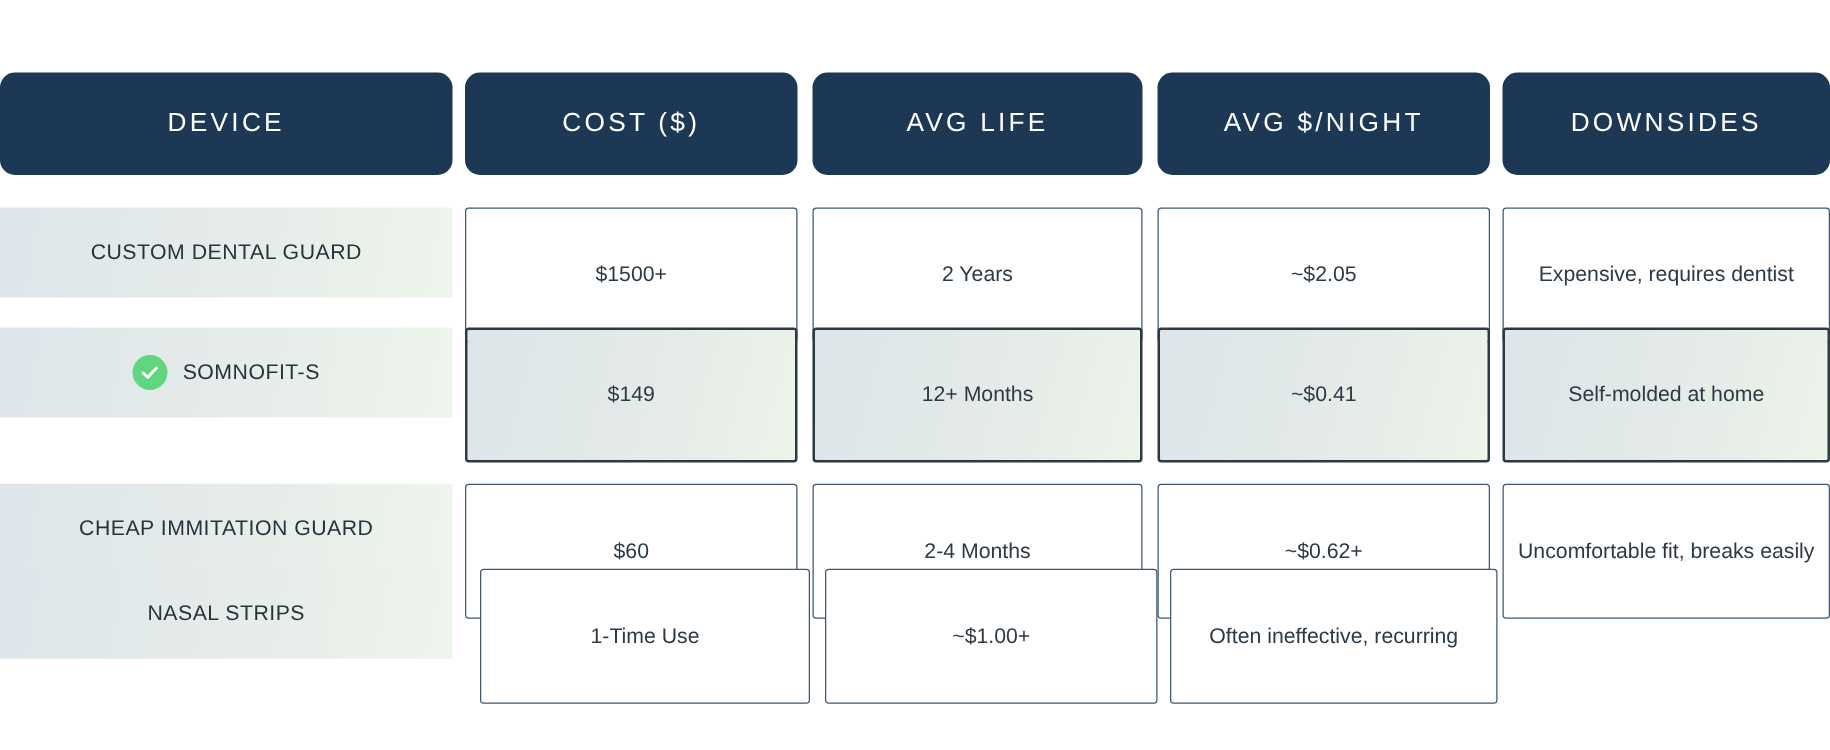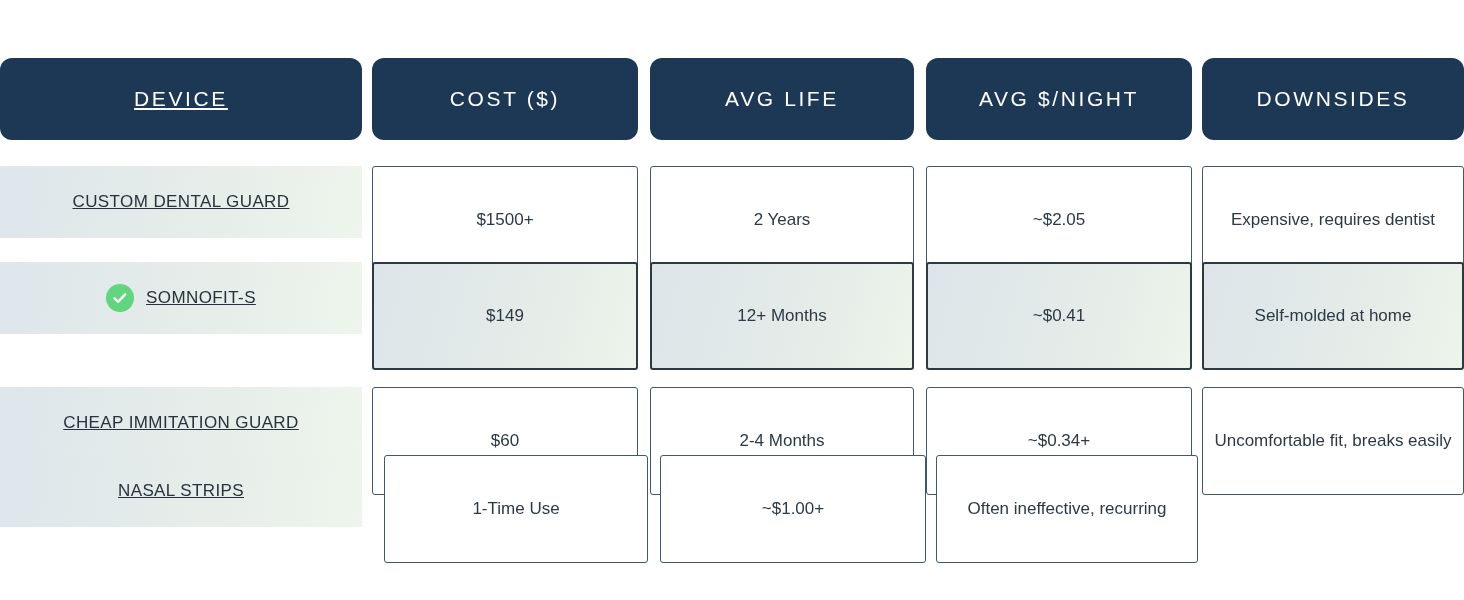--- a/index.html
+++ b/index.html
@@ -23,21 +23,21 @@
 
   
   .grid-row {
     position: absolute;
     left: 0;
     width: 1464px;
     display: flex;
     align-items: stretch;
   }
 
-  .col-device   { width: 362px; flex: 0 0 362px; text-decoration: underline; }
+  .col-device   { width: 362px; flex: 0 0 362px; }
   .gap-a        { width: 10px;  flex: 0 0 10px; }
   .col-cost     { width: 266px; flex: 0 0 266px; }
   .gap-b        { width: 12px;  flex: 0 0 12px; }
   .col-life     { width: 264px; flex: 0 0 264px; }
   .gap-c        { width: 12px;  flex: 0 0 12px; }
   .col-night    { width: 266px; flex: 0 0 266px; }
   .gap-d        { width: 10px;  flex: 0 0 10px; }
   .col-downs    { width: 262px; flex: 0 0 262px; }
 
   
@@ -174,21 +174,21 @@
 
   <div class="grid-row body-row row-3">
     <div class="device-cell col-device">
       <span class="device-label">CHEAP IMMITATION GUARD</span>
     </div>
     <div class="gap-a"></div>
     <div class="data-cell col-cost">$60</div>
     <div class="gap-b"></div>
     <div class="data-cell col-life">2-4 Months</div>
     <div class="gap-c"></div>
-    <div class="data-cell col-night">~$0.34+</div>
+    <div class="data-cell col-night">~$0.62+</div>
     <div class="gap-d"></div>
     <div class="data-cell col-downs">Uncomfortable fit, breaks easily</div>
   </div>
 
   <div class="grid-row body-row row-4">
     <div class="device-cell col-device">
       <span class="device-label">NASAL STRIPS</span>
     </div>
     <div class="gap-a"></div>
     <div class="gap-b"></div>

